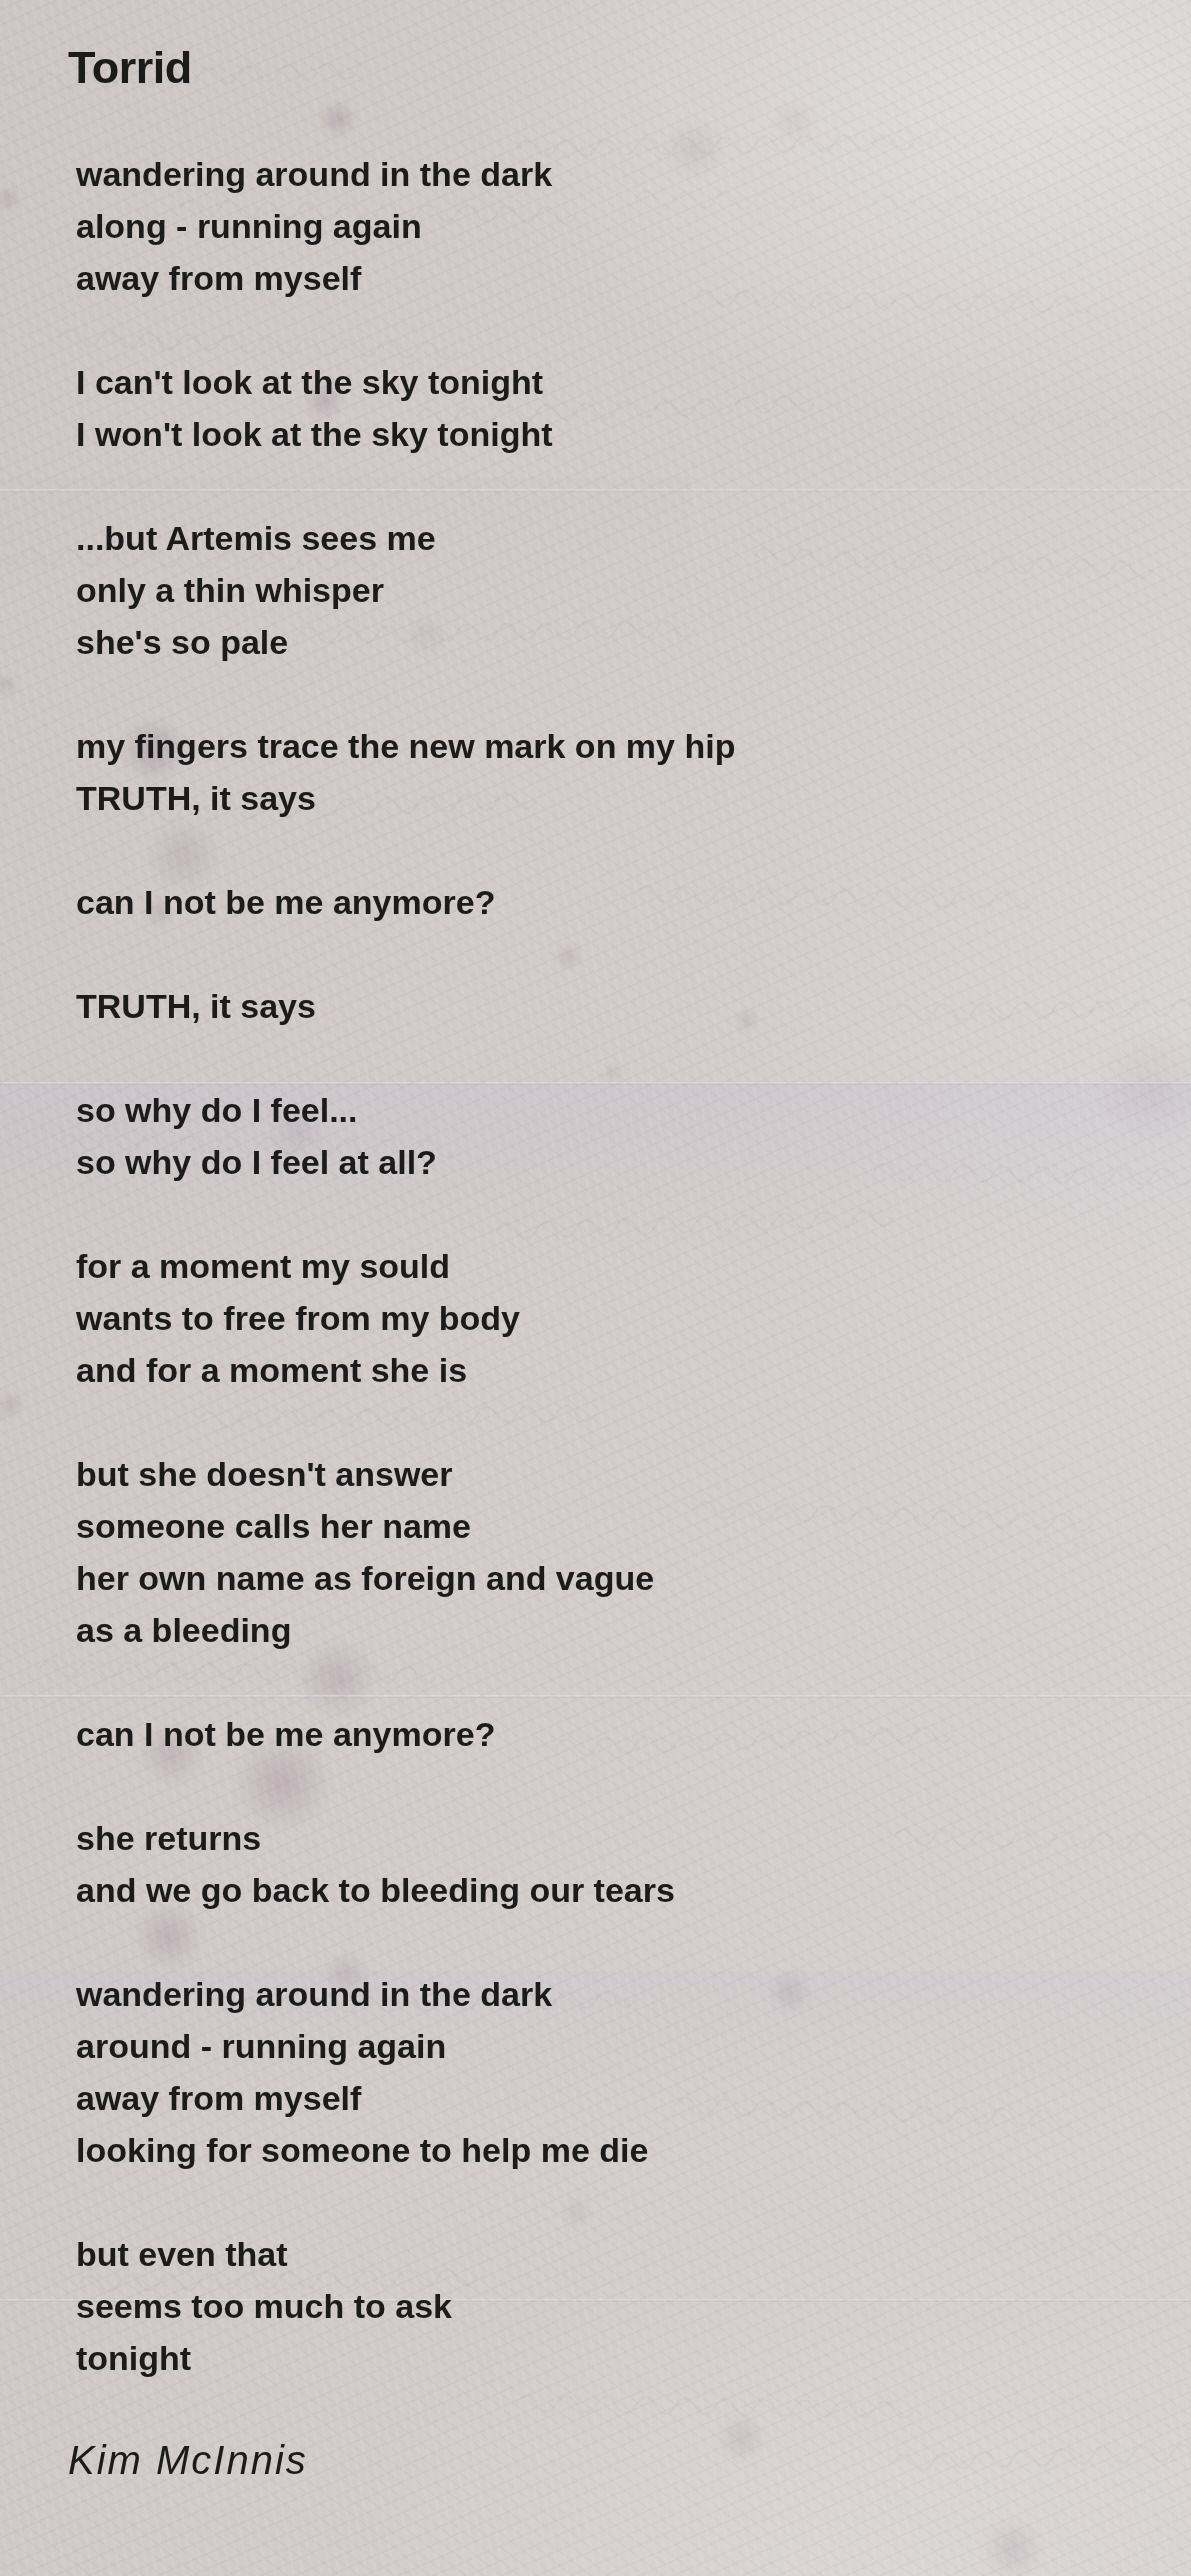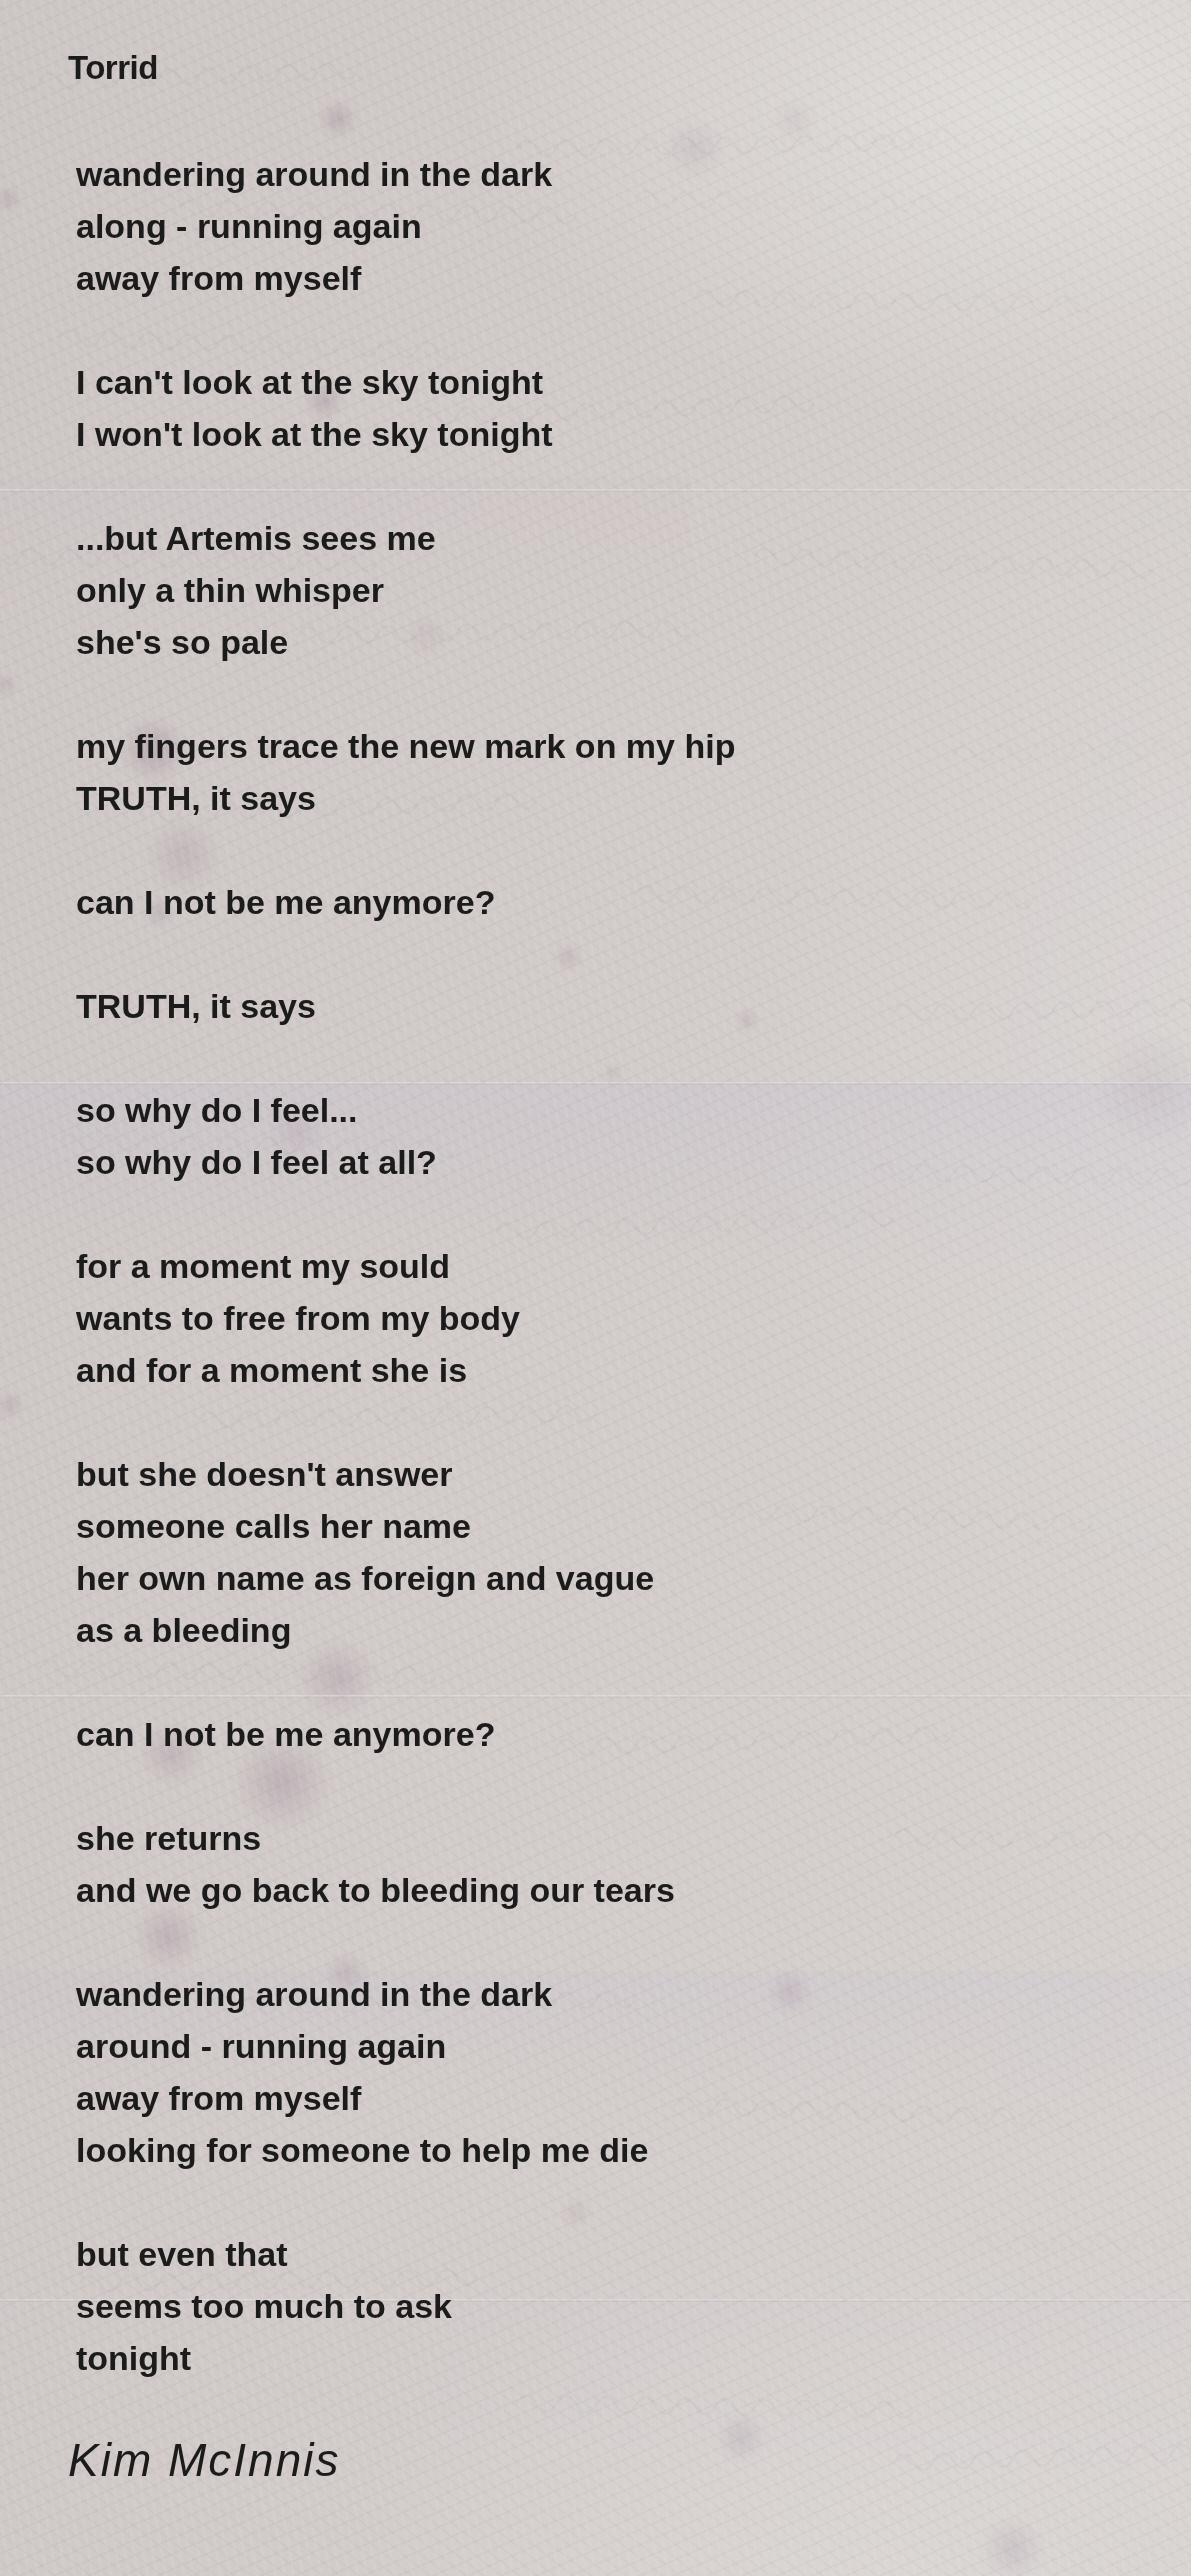--- a/index.html
+++ b/index.html
@@ -53,38 +53,38 @@
   .texture-svg { position: absolute; inset: 0; }
   
   .content {
     position: absolute;
     left: 68px;
     top: 0;
     width: 1073px;
   }
   .title {
     margin: 42px 0 0 0;
-    font-size: 33px;
+    font-size: 45px;
     line-height: 52px;
     font-weight: bold;
     letter-spacing: -0.5px;
     color: var(--ink, #1b1b1b);
   }
   .poem-body { margin-top: 54px; }
   .stanza { margin: 0 0 52px 8px; }
   .line {
     font-size: 34px;
     line-height: 52px;
     font-weight: bold;
     color: var(--ink, #1b1b1b);
     white-space: pre;
   }
   .author {
     margin-top: 14px;
-    font-size: 46px;
+    font-size: 40px;
     line-height: 48px;
     font-style: italic;
     font-weight: normal;
     letter-spacing: 2px;
     color: var(--ink, #222);
   }
 </style>
 </head>
 <body>
 

